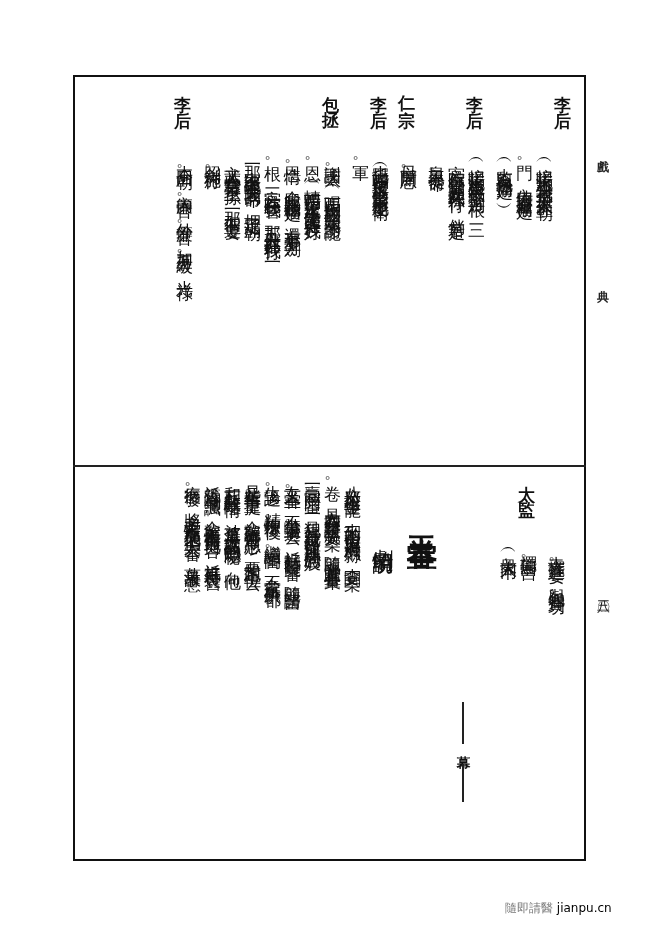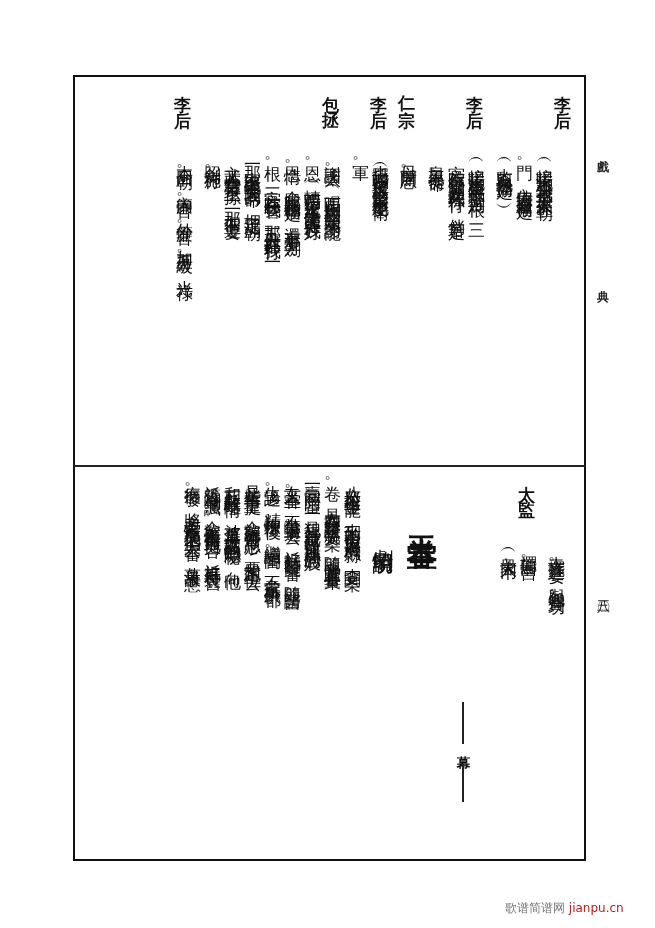--- a/index.html
+++ b/index.html
@@ -49,21 +49,21 @@
   }
   .curtain {
     position:absolute; left:455px; top:702px; writing-mode:vertical-rl;
     text-orientation:upright; font-size:14px; font-weight:bold;
   }
   .curtain-line { position:absolute; left:462px; width:1.5px; background:#222; }
   .watermark {
     position:absolute; left:505px; top:900px; font-size:12px; color:#777;
     font-family:"DejaVu Sans",sans-serif; white-space:nowrap;
   }
-  .watermark .en { color:#b91c1c; }
+  .watermark .en { color:#000000; }
 </style>
 </head>
 <body>
 
 <div class="frame"></div>
 <div class="divider"></div>
 
 <div class="header" style="top:150px">戲</div>
 <div class="header" style="top:280px">典</div>
 <div class="header" style="top:590px;font-weight:normal;font-size:13px">三〇八</div>
@@ -167,15 +167,15 @@
   <div class="col">和蘇三敘敘離情。被藩臬二人識破他的隱秘。向他</div>
   <div class="col">祇管冷嘲熱諷。金龍羞慚得無地自容。祇好再裝舊</div>
   <div class="col">病復發。將案子索性交與他們二人去審。藩臬故意</div>
 </div>
 
 <div class="curtain-line" style="top:702px;height:42px"></div>
 <div class="curtain" style="top:745px">幕</div>
 <div class="curtain-line" style="top:764px;height:38px"></div>
 
 <div class="watermark">
-  <span>歌谱简谱网</span>
+  <span>隨即請醫</span>
   <span class="en">jianpu.cn</span>
 </div>
 
 </body></html>

